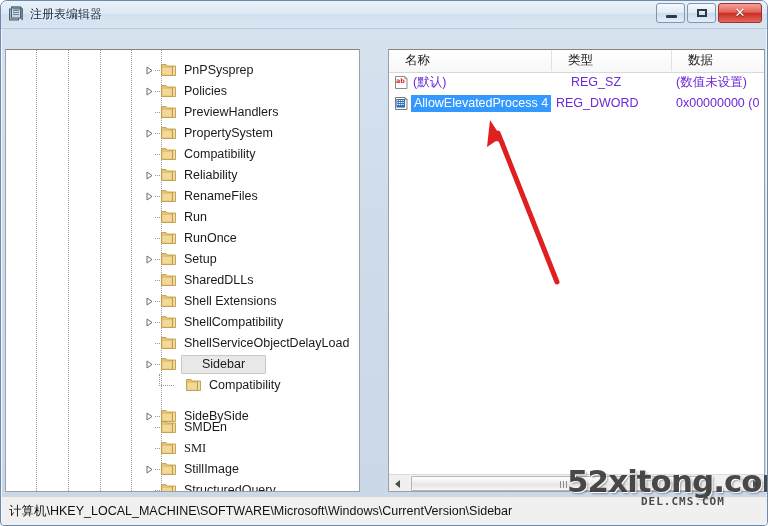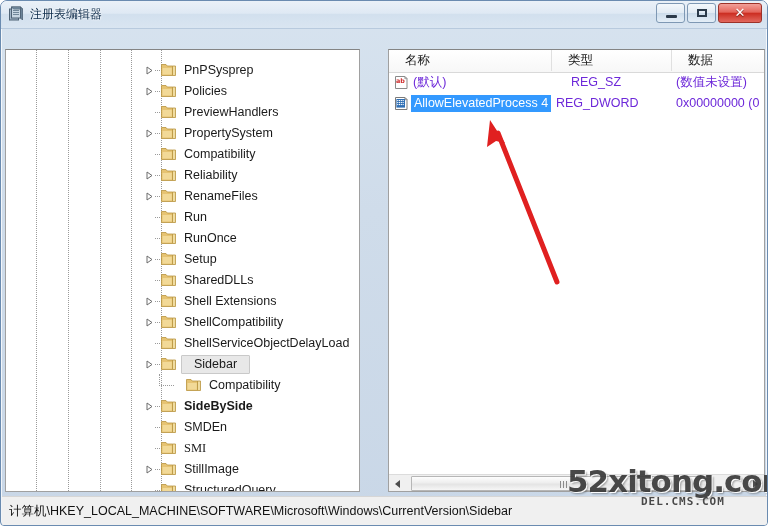--- a/index.html
+++ b/index.html
@@ -168,21 +168,21 @@
     height: 17px; line-height: 17px;
     font-size: 12.5px;
     color: #1a1a1a;
     white-space: nowrap;
     padding: 0 3px;
   }
   .tree-label.sel {
     background: #e8e8e8;
     border: 1px solid #c9c9c9;
     border-radius: 1px;
-    padding: 0 12px;
+    padding: 0 20px;
     top: 1px;
     height: 17px; line-height: 17px;
   }
 
   
   .vscroll {
     position: absolute;
     width: 17px;
     background: #f0f0f0;
     border-left: 1px solid #dcdcdc;
@@ -536,21 +536,21 @@
             </div>
             <div class="tree-row" style="top: 325px;">
               <div class="tree-elbow" style="left: 153px; top: -1px;"></div>
               <svg class="folder-ico" viewBox="0 0 16 14" style="left: 180px;">
                 <path d="M0.5 1.5 H5 L6.3 3 H11.5 V12.5 H0.5 Z" fill="#e6c372" stroke="#b8933c" stroke-width="0.8"></path>
                 <path d="M11.5 3 L14.5 3 V12.5 L11.5 12.5 Z" fill="#f0dca0" stroke="#b8933c" stroke-width="0.8"></path>
                 <path d="M1.5 5 H10.8 V11.6 H1.5 Z" fill="#f3dd9e" opacity="0.85"></path>
               </svg>
               <div class="tree-label" style="left: 200px;">Compatibility</div>
             </div>
-            <div class="tree-row" style="top: 346px; font-weight: bold;">
+            <div class="tree-row" style="top: 356px;">
               <svg class="tree-expander" viewBox="0 0 9 9" style="left: 139px;">
                 <path d="M2 1 L7 4.5 L2 8 Z" fill="none" stroke="#6c6c6c" stroke-width="1"></path>
               </svg>
               <div class="tree-dash" style="left: 149px;"></div>
               <svg class="folder-ico" viewBox="0 0 16 14" style="left: 155px;">
                 <path d="M0.5 1.5 H5 L6.3 3 H11.5 V12.5 H0.5 Z" fill="#e6c372" stroke="#b8933c" stroke-width="0.8"></path>
                 <path d="M11.5 3 L14.5 3 V12.5 L11.5 12.5 Z" fill="#f0dca0" stroke="#b8933c" stroke-width="0.8"></path>
                 <path d="M1.5 5 H10.8 V11.6 H1.5 Z" fill="#f3dd9e" opacity="0.85"></path>
               </svg>
               <div class="tree-label" style="left: 175px;">SideBySide</div>

